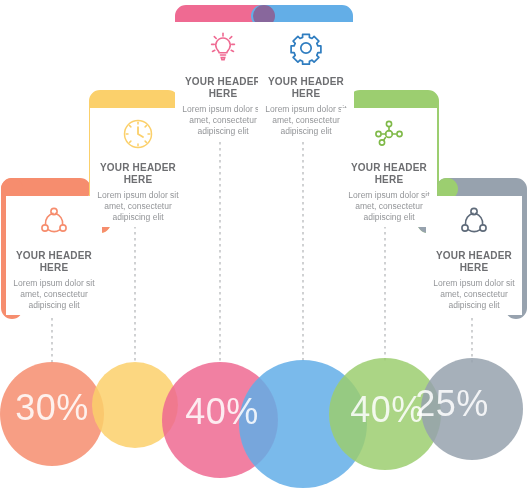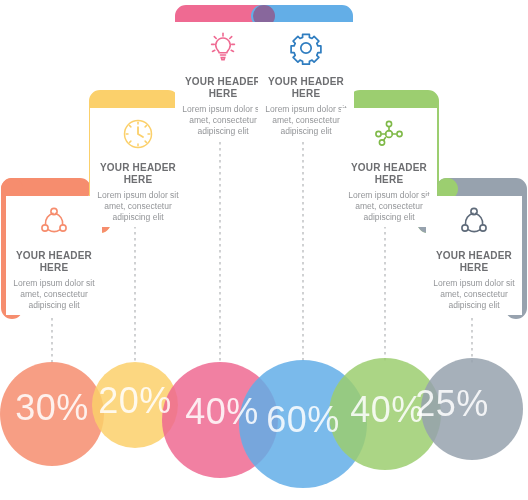--- a/index.html
+++ b/index.html
@@ -112,23 +112,21 @@
       <circle cx="52" cy="414" r="52" fill="#F68D6E" opacity="0.85"></circle>
       <circle cx="135" cy="405" r="43" fill="#FBD06B" opacity="0.85"></circle>
       <circle cx="220" cy="420" r="58" fill="#EF6A92" opacity="0.85"></circle>
       <circle cx="303" cy="424" r="64" fill="#63AEE7" opacity="0.85"></circle>
       <circle cx="385" cy="414" r="56" fill="#9CCE70" opacity="0.85"></circle>
       <circle cx="472" cy="409" r="51" fill="#97A2AE" opacity="0.85"></circle>
     </g>
   </svg>
 
   <div class="bubble-label" style="left:52px;  top:408px;">30%</div>
-  <div class="bubble-label" style="left:135px; top:401px;">20%</div>
   <div class="bubble-label" style="left:222px; top:412px;">40%</div>
-  <div class="bubble-label" style="left:303px; top:420px;">60%</div>
   <div class="bubble-label" style="left:387px; top:410px;">40%</div>
   <div class="bubble-label" style="left:452px; top:404px;">25%</div>
 
   <div class="card" style="left:6px; top:196px;">
     <div class="icon-wrap">
       <svg width="40" height="40" viewBox="0 0 40 40">
         <g fill="none" stroke="#F68D6E" stroke-width="1.6" stroke-linecap="round">
           <path d="M11.5 22 A10.5 10.5 0 0 1 19 11.2"></path>
           <path d="M21.5 11.4 A10.5 10.5 0 0 1 28.6 22.4"></path>
           <path d="M14.5 27.8 A10.5 10.5 0 0 0 25.8 27.8"></path>

